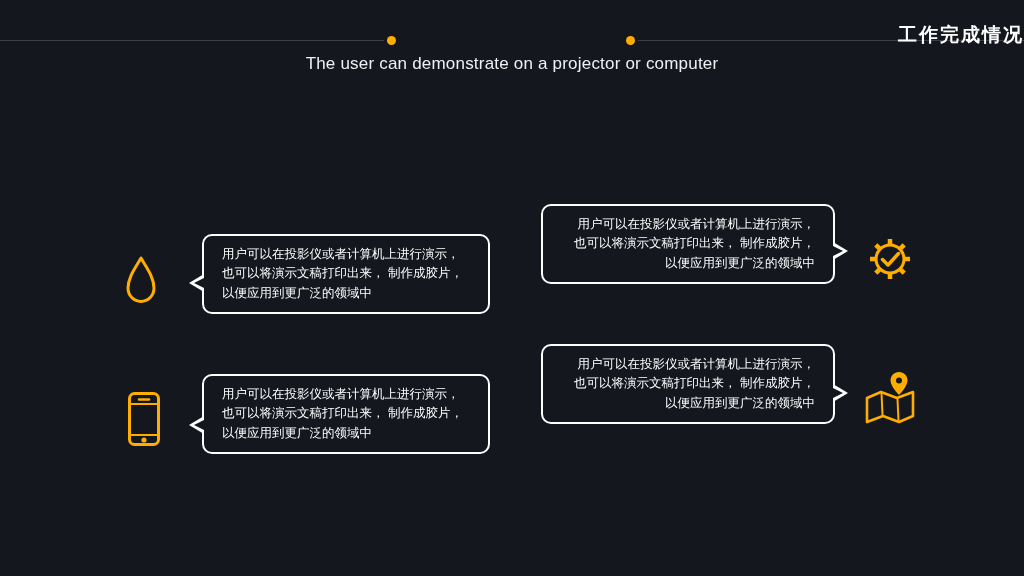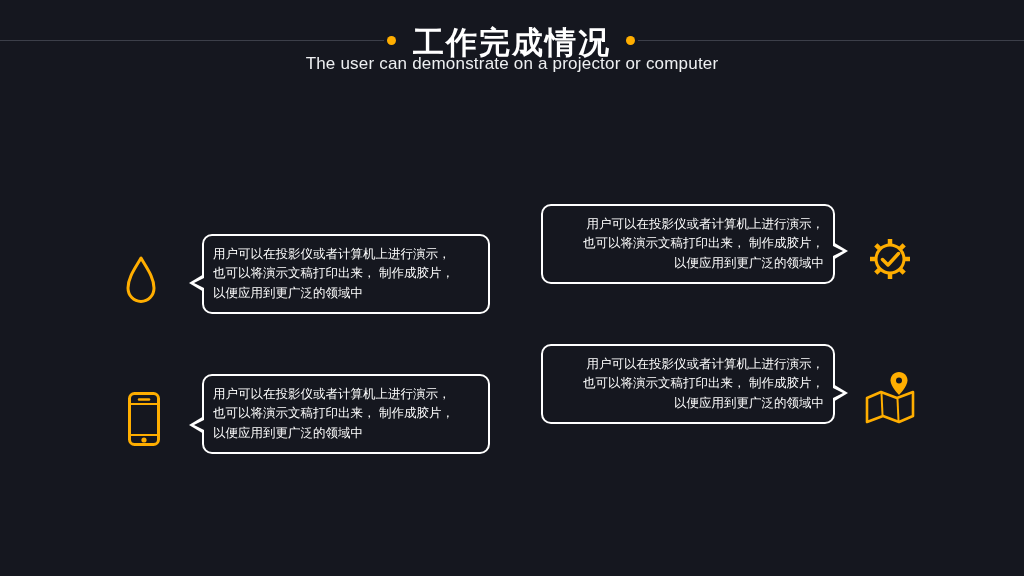--- a/index.html
+++ b/index.html
@@ -33,23 +33,23 @@
     border-radius: 50%;
     top: 36px;
   }
   .header-dot.left  { left: 387px; }
   .header-dot.right { left: 626px; }
   .slide-title {
     position: absolute;
     top: 22px;
     left: 0;
     width: 100%;
-    text-align: center;
+    text-align: right;
     color: #ffffff;
-    font-size: 31px;
+    font-size: 19px;
     font-weight: bold;
     letter-spacing: 2px;
     white-space: pre;
   }
   .slide-subtitle {
     position: absolute;
     top: 54px;
     left: 0;
     width: 100%;
     text-align: center;
@@ -61,21 +61,21 @@
   
   .bubble {
     position: absolute;
     box-sizing: border-box;
     border: 2px solid #ffffff;
     border-radius: 10px;
     background: transparent;
     color: #ffffff;
   }
   .bubble-text {
-    padding: 9px 9px;
+    padding: 9px 18px;
     font-size: 12.5px;
     line-height: 1.55;
     white-space: pre-line;
   }
   .bubble.align-right .bubble-text { text-align: right; }
 
   .tail {
     position: absolute;
     width: 0;
     height: 0;

